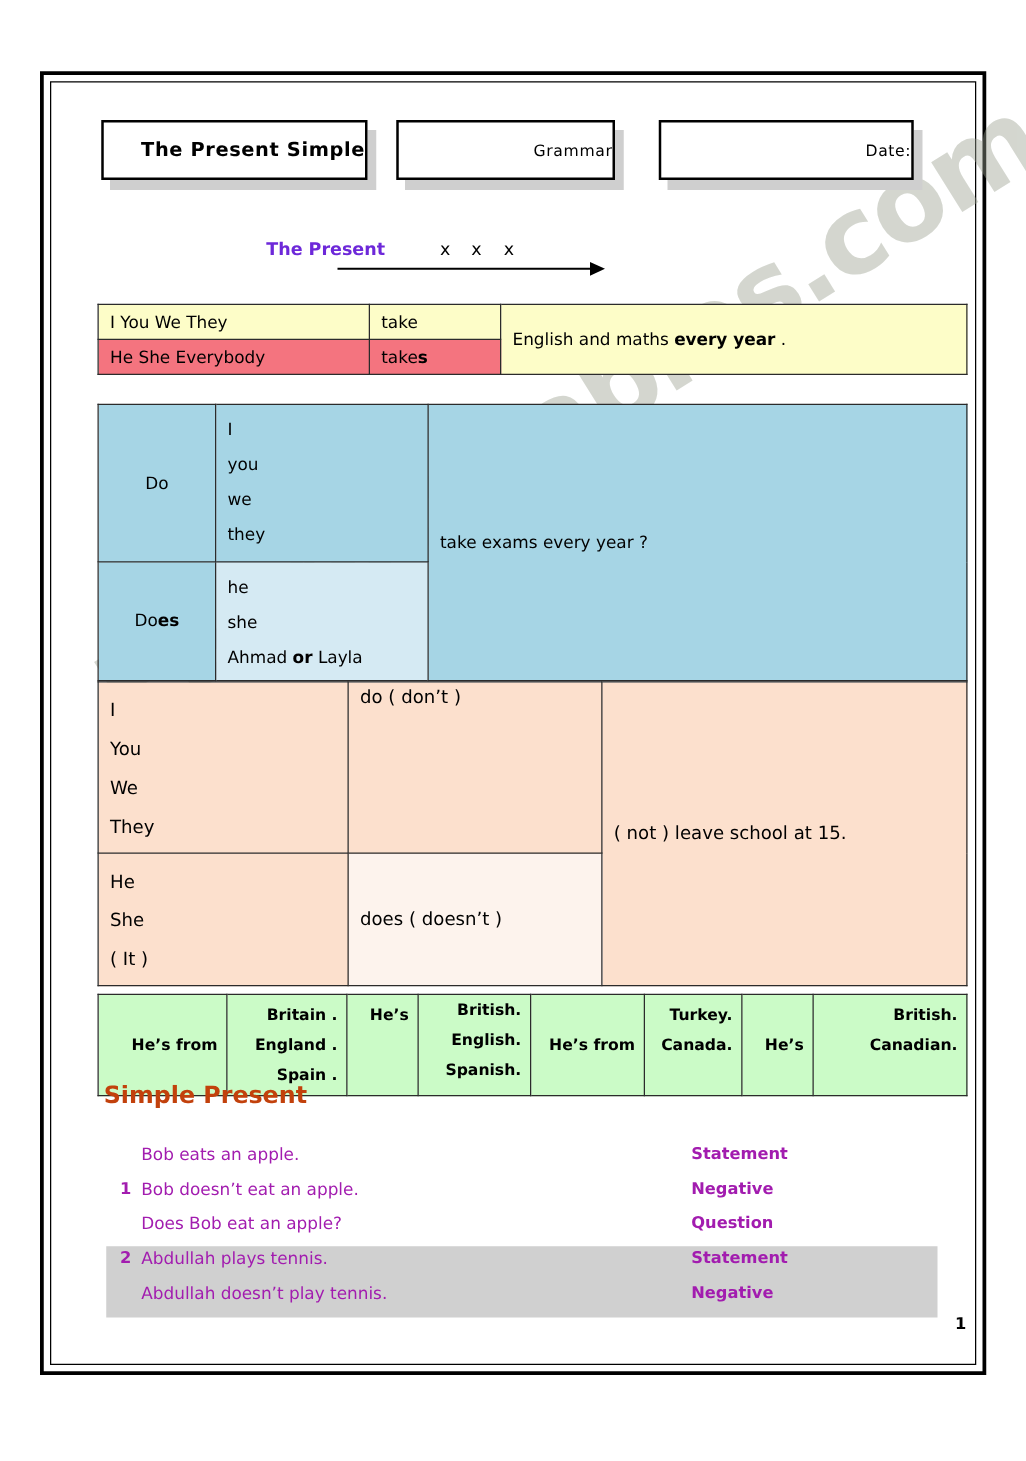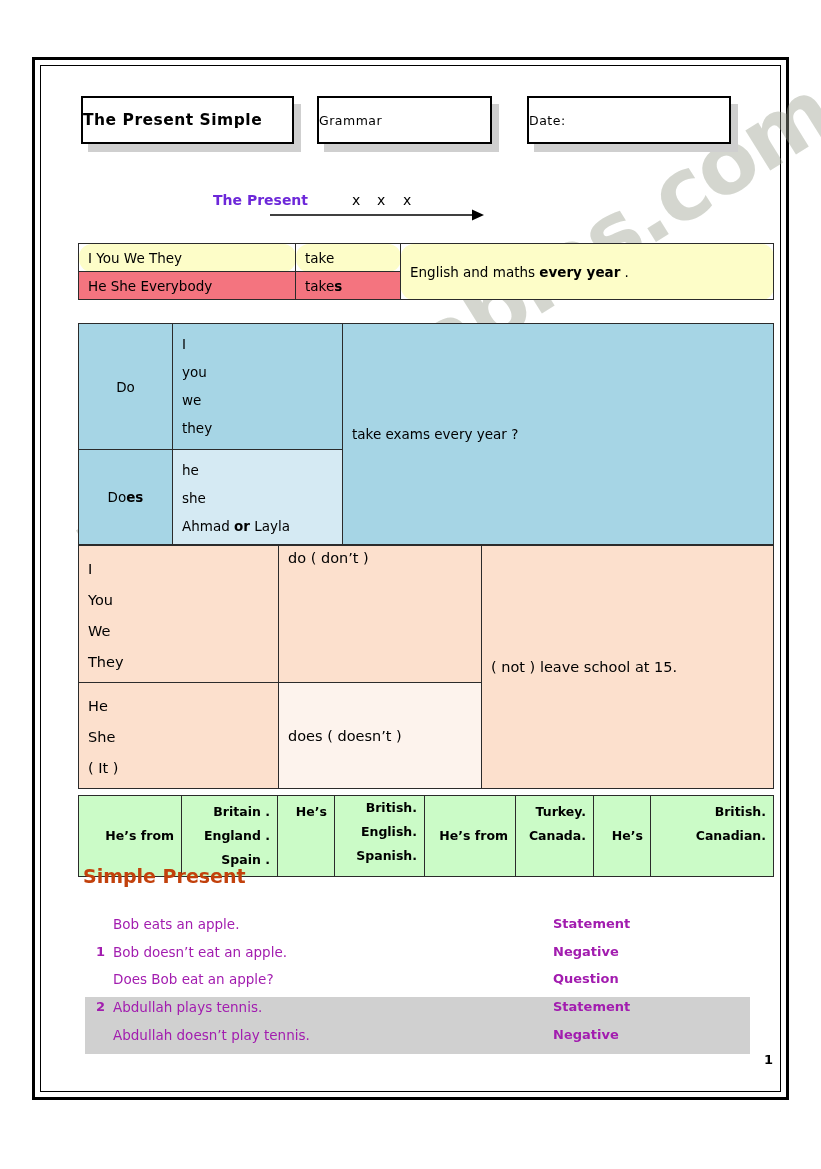--- a/index.html
+++ b/index.html
@@ -50,21 +50,21 @@
   }
 
   
   .hdr-box {
     position: absolute;
     border: 2px solid #000000;
     background: #ffffff;
     box-sizing: border-box;
     display: flex;
     align-items: center;
-    justify-content: flex-start;
+    justify-content: flex-end;
     box-shadow: 7px 8px 0 0 #cfcfcf;
     z-index: 3;
   }
   .hdr-box span {
     font-family: "DejaVu Sans", sans-serif;
     color: #000000;
     letter-spacing: 0.5px;
   }
   #title-box  { left: 81px;  top: 96px;  width: 213px; height: 48px; }
   #title-box span  { font-size: 15.5px; font-weight: bold; }
@@ -102,21 +102,21 @@
     vertical-align: middle;
     color: #000000;
     font-family: "DejaVu Sans", sans-serif;
     padding: 4px 9px;
     box-sizing: border-box;
   }
 
   
   #table-present { left: 78px; top: 243px; width: 695px; }
   #table-present td { font-size: 13.5px; height: 28px; }
-  .c-yellow { background: #fdfdc8; border-radius: 13px; }
+  .c-yellow { background: #fdfdc8; }
   .c-pink   { background: #f4747f; }
   #table-present .sent { font-size: 13.5px; }
 
   
   #table-question { left: 78px; top: 323px; width: 695px; }
   #table-question td { font-size: 13.5px; background: #a6d5e5; }
   #table-question td.lightblue { background: #d5eaf3; }
   .stack-line { display: block; line-height: 28px; }
 
   

